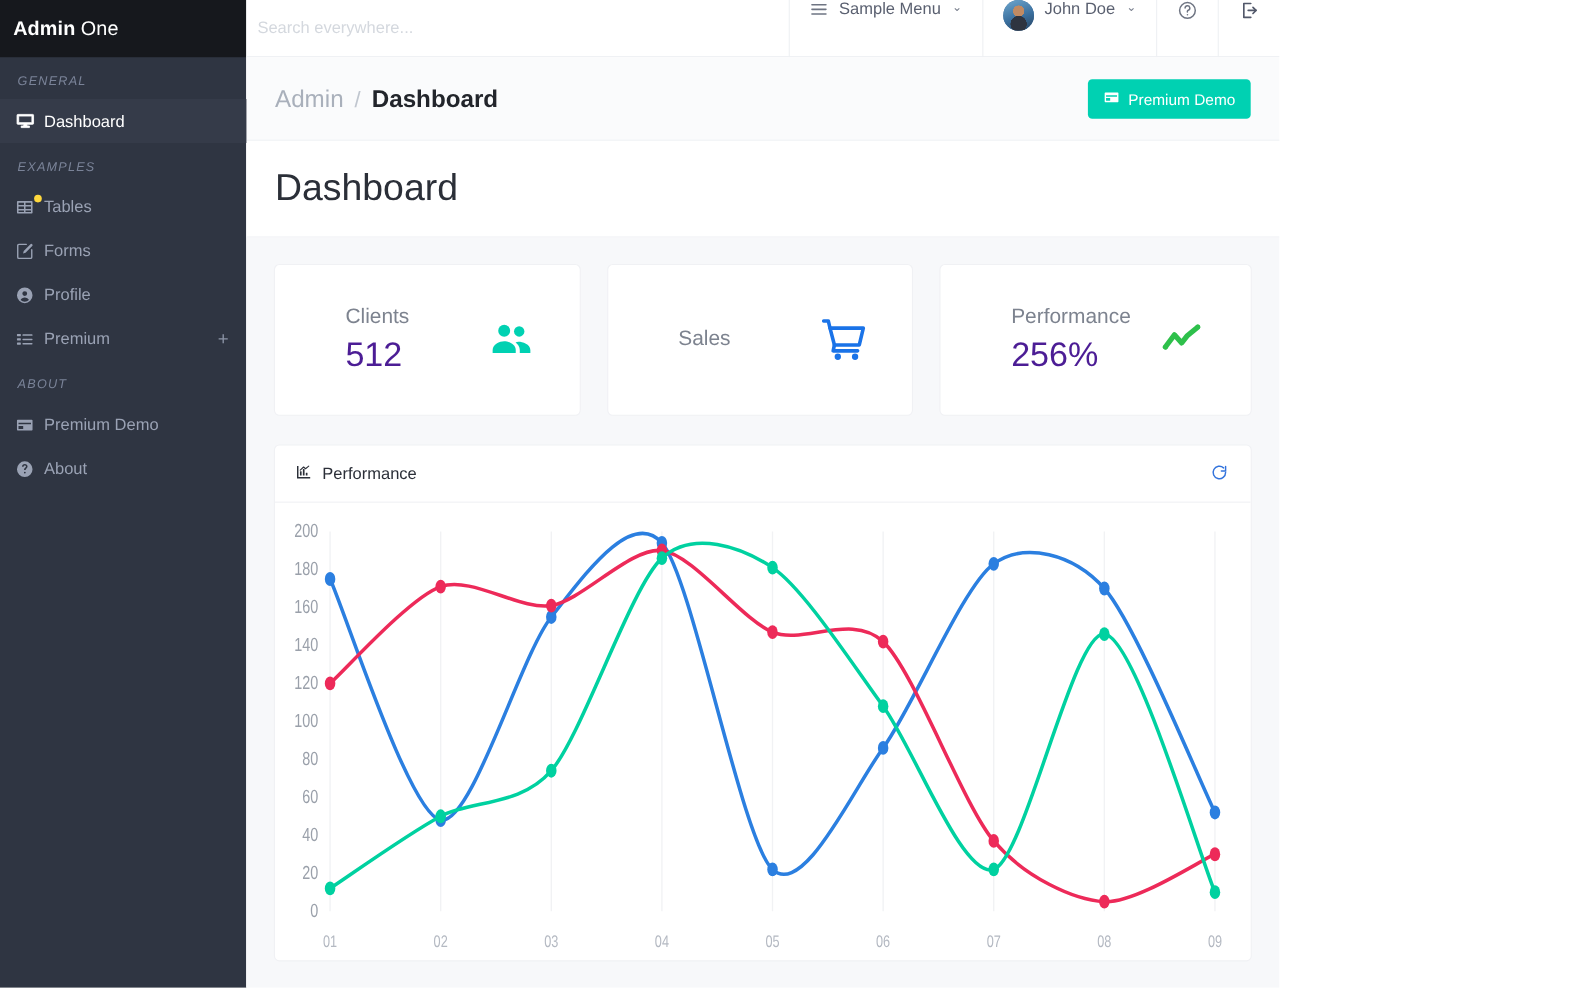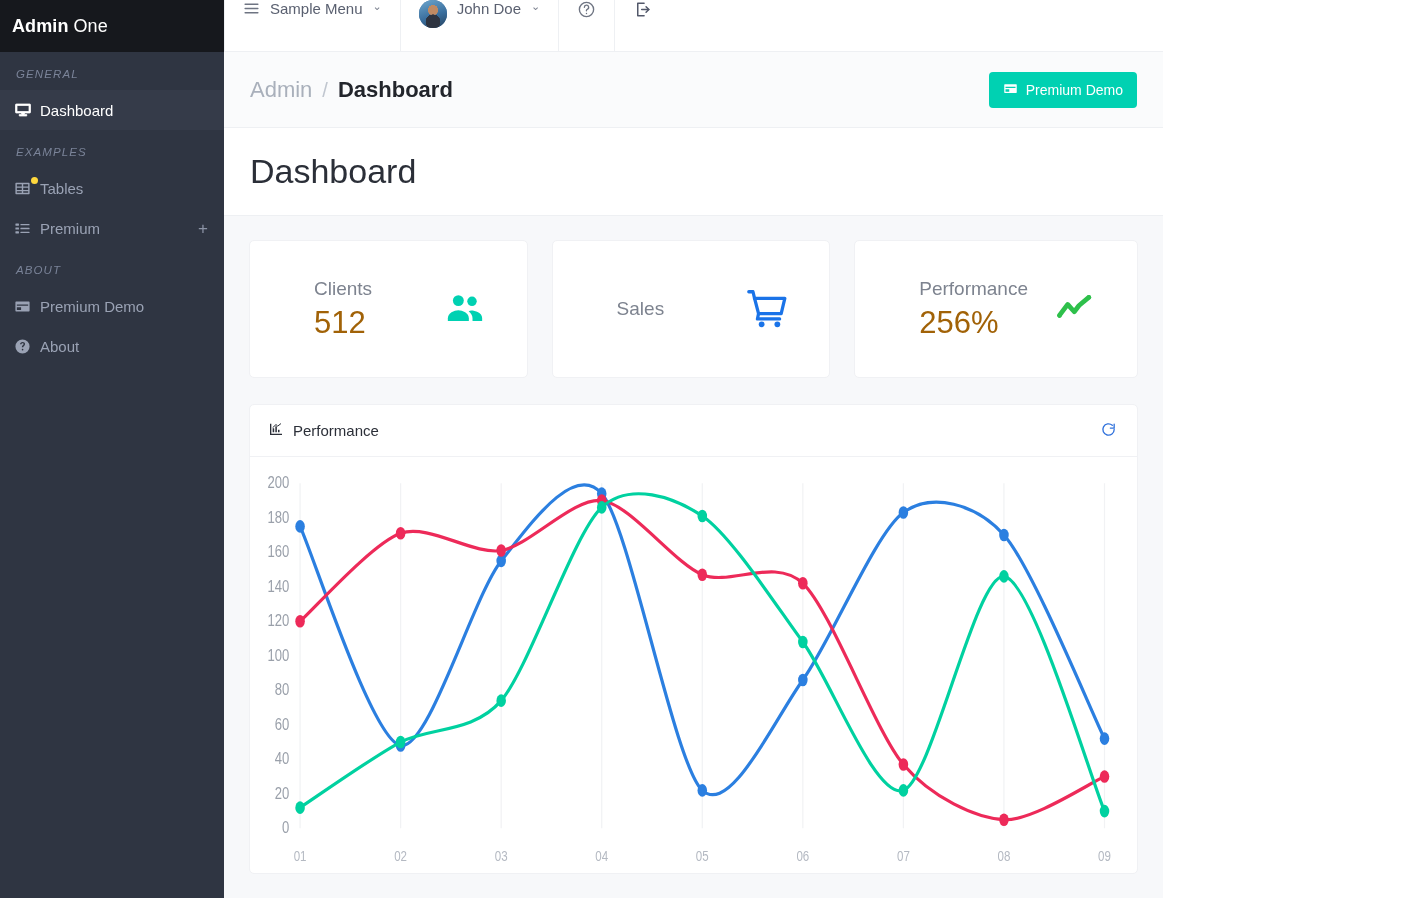--- a/index.html
+++ b/index.html
@@ -161,21 +161,21 @@
     background: #ffffff;
     border: 1px solid #f0f1f4;
     border-radius: 5px;
     height: 138px;
     display: flex; align-items: center;
     padding: 0 34px 0 64px;
     gap: 19px;
   }
   .stat-text { flex: 1; }
   .stat-label { font-size: 19px; color: #7d838f; font-weight: 400; line-height: 1.5; }
-  .stat-value { font-size: 31px; color: #a16207; font-weight: 400; line-height: 1.25; }
+  .stat-value { font-size: 31px; color: #4c1d95; font-weight: 400; line-height: 1.25; }
   .stat-icon { flex: 0 0 auto; display: flex; align-items: center; justify-content: center; width: 56px; }
 
   
   .card-chart {
     margin-top: 26px;
     background: #ffffff;
     border: 1px solid #f0f1f4;
     border-radius: 5px;
     height: 470px;
     display: flex; flex-direction: column;
@@ -223,20 +223,37 @@
           <span class="ico">
             <svg width="17" height="17" viewBox="0 0 24 24" fill="currentColor">
               <path d="M3 4h18a1 1 0 0 1 1 1v14a1 1 0 0 1-1 1H3a1 1 0 0 1-1-1V5a1 1 0 0 1 1-1zm1 2v3h7V6H4zm9 0v3h7V6h-7zM4 11v3h7v-3H4zm9 0v3h7v-3h-7zM4 16v2h7v-2H4zm9 0v2h7v-2h-7z"></path>
             </svg>
             <span class="badge-dot"></span>
           </span>
           <span class="lbl">Tables</span>
         </div>
         <div class="nav-item">
           <span class="ico">
+            <svg width="17" height="17" viewBox="0 0 24 24" fill="none" stroke="currentColor" stroke-width="1.8">
+              <path d="M14 3H4.5A1.5 1.5 0 0 0 3 4.5v15A1.5 1.5 0 0 0 4.5 21h15a1.5 1.5 0 0 0 1.5-1.5V10" stroke-linecap="round"></path>
+              <path d="M19.3 2.9a1.6 1.6 0 0 1 2.3 2.3L13 13.8l-3.2.9.9-3.2 8.6-8.6z" fill="currentColor" stroke="none"></path>
+            </svg>
+          </span>
+          <span class="lbl">Forms</span>
+        </div>
+        <div class="nav-item">
+          <span class="ico">
+            <svg width="17" height="17" viewBox="0 0 24 24" fill="currentColor">
+              <path d="M12 2a10 10 0 1 0 0 20 10 10 0 0 0 0-20zm0 4.6a3.1 3.1 0 1 1 0 6.2 3.1 3.1 0 0 1 0-6.2zm0 13.6a7.4 7.4 0 0 1-5.3-2.2c.3-2.3 3.5-3.4 5.3-3.4s5 1.1 5.3 3.4A7.4 7.4 0 0 1 12 20.2z"></path>
+            </svg>
+          </span>
+          <span class="lbl">Profile</span>
+        </div>
+        <div class="nav-item">
+          <span class="ico">
             <svg width="17" height="17" viewBox="0 0 24 24" fill="currentColor">
               <rect x="2" y="5" width="5" height="3" rx=".6"></rect>
               <rect x="9" y="5.6" width="13" height="1.9" rx=".8"></rect>
               <rect x="2" y="10.5" width="5" height="3" rx=".6"></rect>
               <rect x="9" y="11.1" width="13" height="1.9" rx=".8"></rect>
               <rect x="2" y="16" width="5" height="3" rx=".6"></rect>
               <rect x="9" y="16.6" width="13" height="1.9" rx=".8"></rect>
             </svg>
           </span>
           <span class="lbl">Premium</span>
@@ -258,20 +275,23 @@
             </svg>
           </span>
           <span class="lbl">About</span>
         </div>
       </nav>
   </aside>
 
   <div class="main">
 
     <header class="topbar">
+      <div class="search-wrap">
+        <input class="search-input" type="text" value="" placeholder="Search everywhere..." style="">
+      </div>
 
       <div class="tb-group">
         <span>
           <svg width="17" height="17" viewBox="0 0 24 24">
               <path d="M3 6h18M3 12h18M3 18h18" stroke="#6e7482" stroke-width="2" fill="none" stroke-linecap="round"></path>
             </svg>
         </span>
         <span>Sample Menu</span>
         <span class="caret">⌄</span>
       </div>

